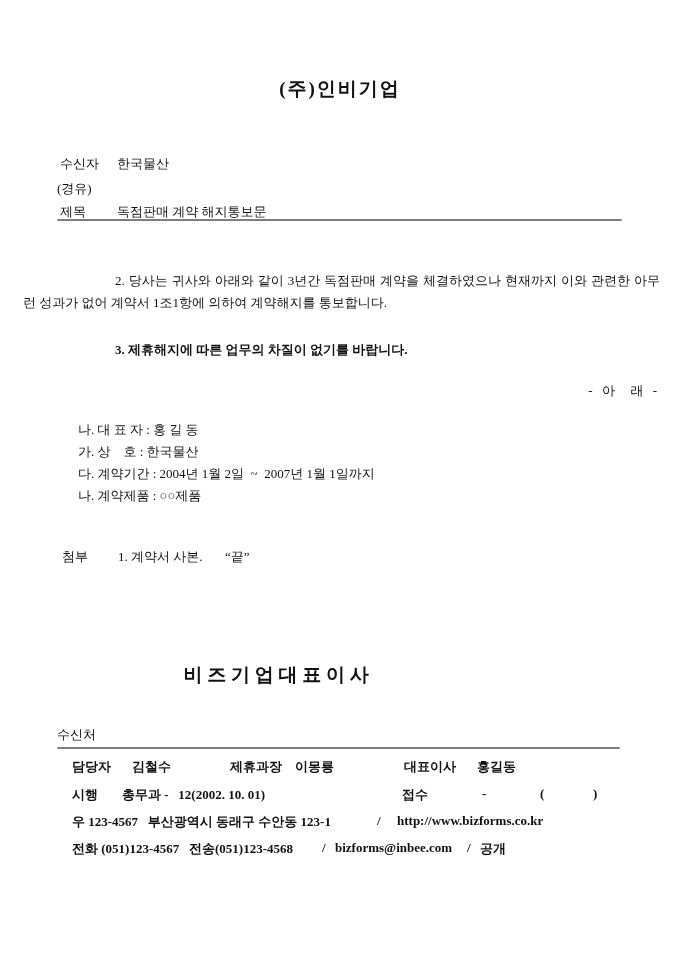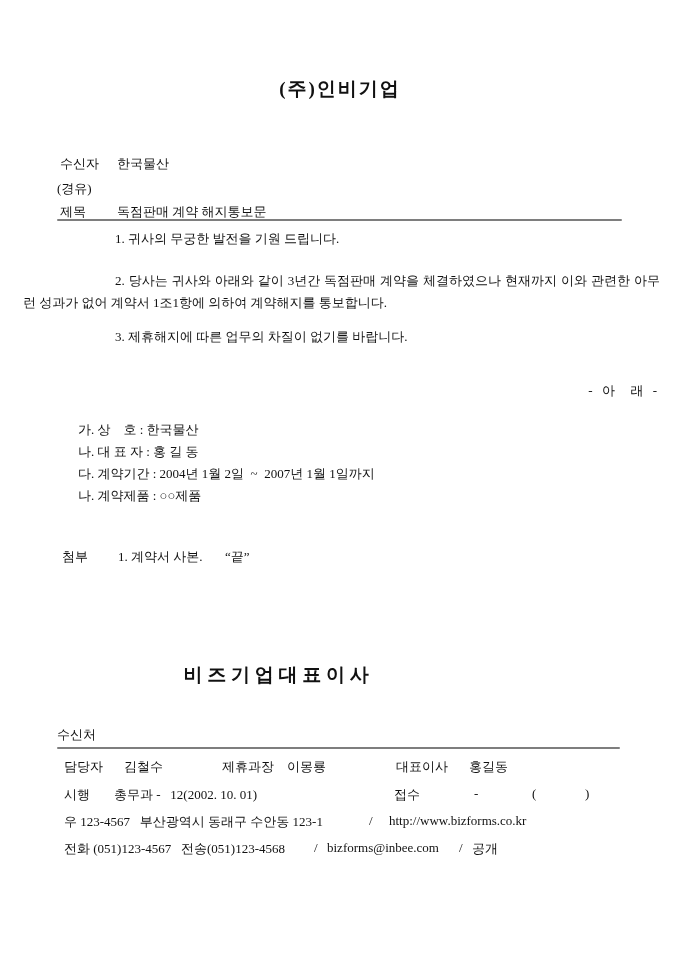--- a/index.html
+++ b/index.html
@@ -27,39 +27,39 @@
   }
   .rule-subject { left:57px; top:219px; width:565px; }
   .rule-footer  { left:57px; top:747px; width:563px; }
   .para {
     position:absolute; left:23px; width:637px;
     line-height:22px; text-align:justify;
     text-indent:92px;
   }
   .para-1 { top:228px; }
   .para-2 { top:270px; }
-  .para-3 { top:326px; }
+  .para-3 { top:339px;font-weight:bold; }
   .below-heading {
     left:23px; top:382px; width:637px;
     text-align:right; letter-spacing:3px;
   }
   .detail-list {
     left:78px; top:419px;
     line-height:22px;
   }
   .attach-label { left:62px;  top:548px; }
   .attach-value { left:118px; top:548px; }
   .attach-end   { left:225px; top:548px; }
   .signature {
     left:0; top:662px; width:552px;
     text-align:center;
     font-size:19px; font-weight:bold;
   }
   .recipients-label { left:57px; top:726px; }
-  .frow { position:absolute; left:4px; width:616px; height:17px; }
+  .frow { position:absolute; left:12px; width:616px; height:17px;font-weight:bold; }
   .frow-1 { top:758px; }
   .frow-2 { top:786px; }
   .frow-3 { top:813px;padding-left:48px; }
   .frow-4 { top:840px;padding-left:16px; }
   .frow span { position:absolute; white-space:pre; }
   .c-manager-label { left:60px; }
   .c-manager-name  { left:120px; }
   .c-chief-title   { left:218px; }
   .c-chief-name    { left:283px; }
   .c-ceo-title     { left:392px; }
@@ -87,29 +87,28 @@
   <div class="abs doc-title">(주)인비기업</div>
 
   <span class="abs hdr-label" style="top:155px;">수신자</span>
   <span class="abs hdr-value" style="top:155px;">한국물산</span>
   <span class="abs" style="left:57px; top:180px;">(경유)</span>
   <span class="abs hdr-label" style="top:203px;">제목</span>
   <span class="abs hdr-value" style="top:203px;text-align:right;">독점판매 계약 해지통보문</span>
 
   <div class="abs rule rule-subject"></div>
 
-  <p class="para para-1">1. 귀사의 무궁한 발전을 기원 드립니다.</p>
   <p class="para para-2">2. 당사는 귀사와 아래와 같이 3년간 독점판매 계약을 체결하였으나 현재까지 이와 관련한 아무런 성과가 없어 계약서 1조1항에 의하여 계약해지를 통보합니다.</p>
   <p class="para para-3">3. 제휴해지에 따른 업무의 차질이 없기를 바랍니다.</p>
 
   <div class="abs below-heading pre">- 아  래 -</div>
 
   <div class="abs detail-list">
+    <div class="pre">나. 대 표 자 : 홍 길 동</div>
     <div class="pre">가. 상    호 : 한국물산</div>
-    <div class="pre">나. 대 표 자 : 홍 길 동</div>
     <div class="pre">다. 계약기간 : 2004년 1월 2일  ~  2007년 1월 1일까지</div>
     <div class="pre">나. 계약제품 : ○○제품</div>
   </div>
 
   <span class="abs attach-label">첨부</span>
   <span class="abs attach-value">1. 계약서 사본.</span>
   <span class="abs attach-end">“끝”</span>
 
   <div class="abs signature pre">비 즈 기 업 대 표 이 사</div>
 

